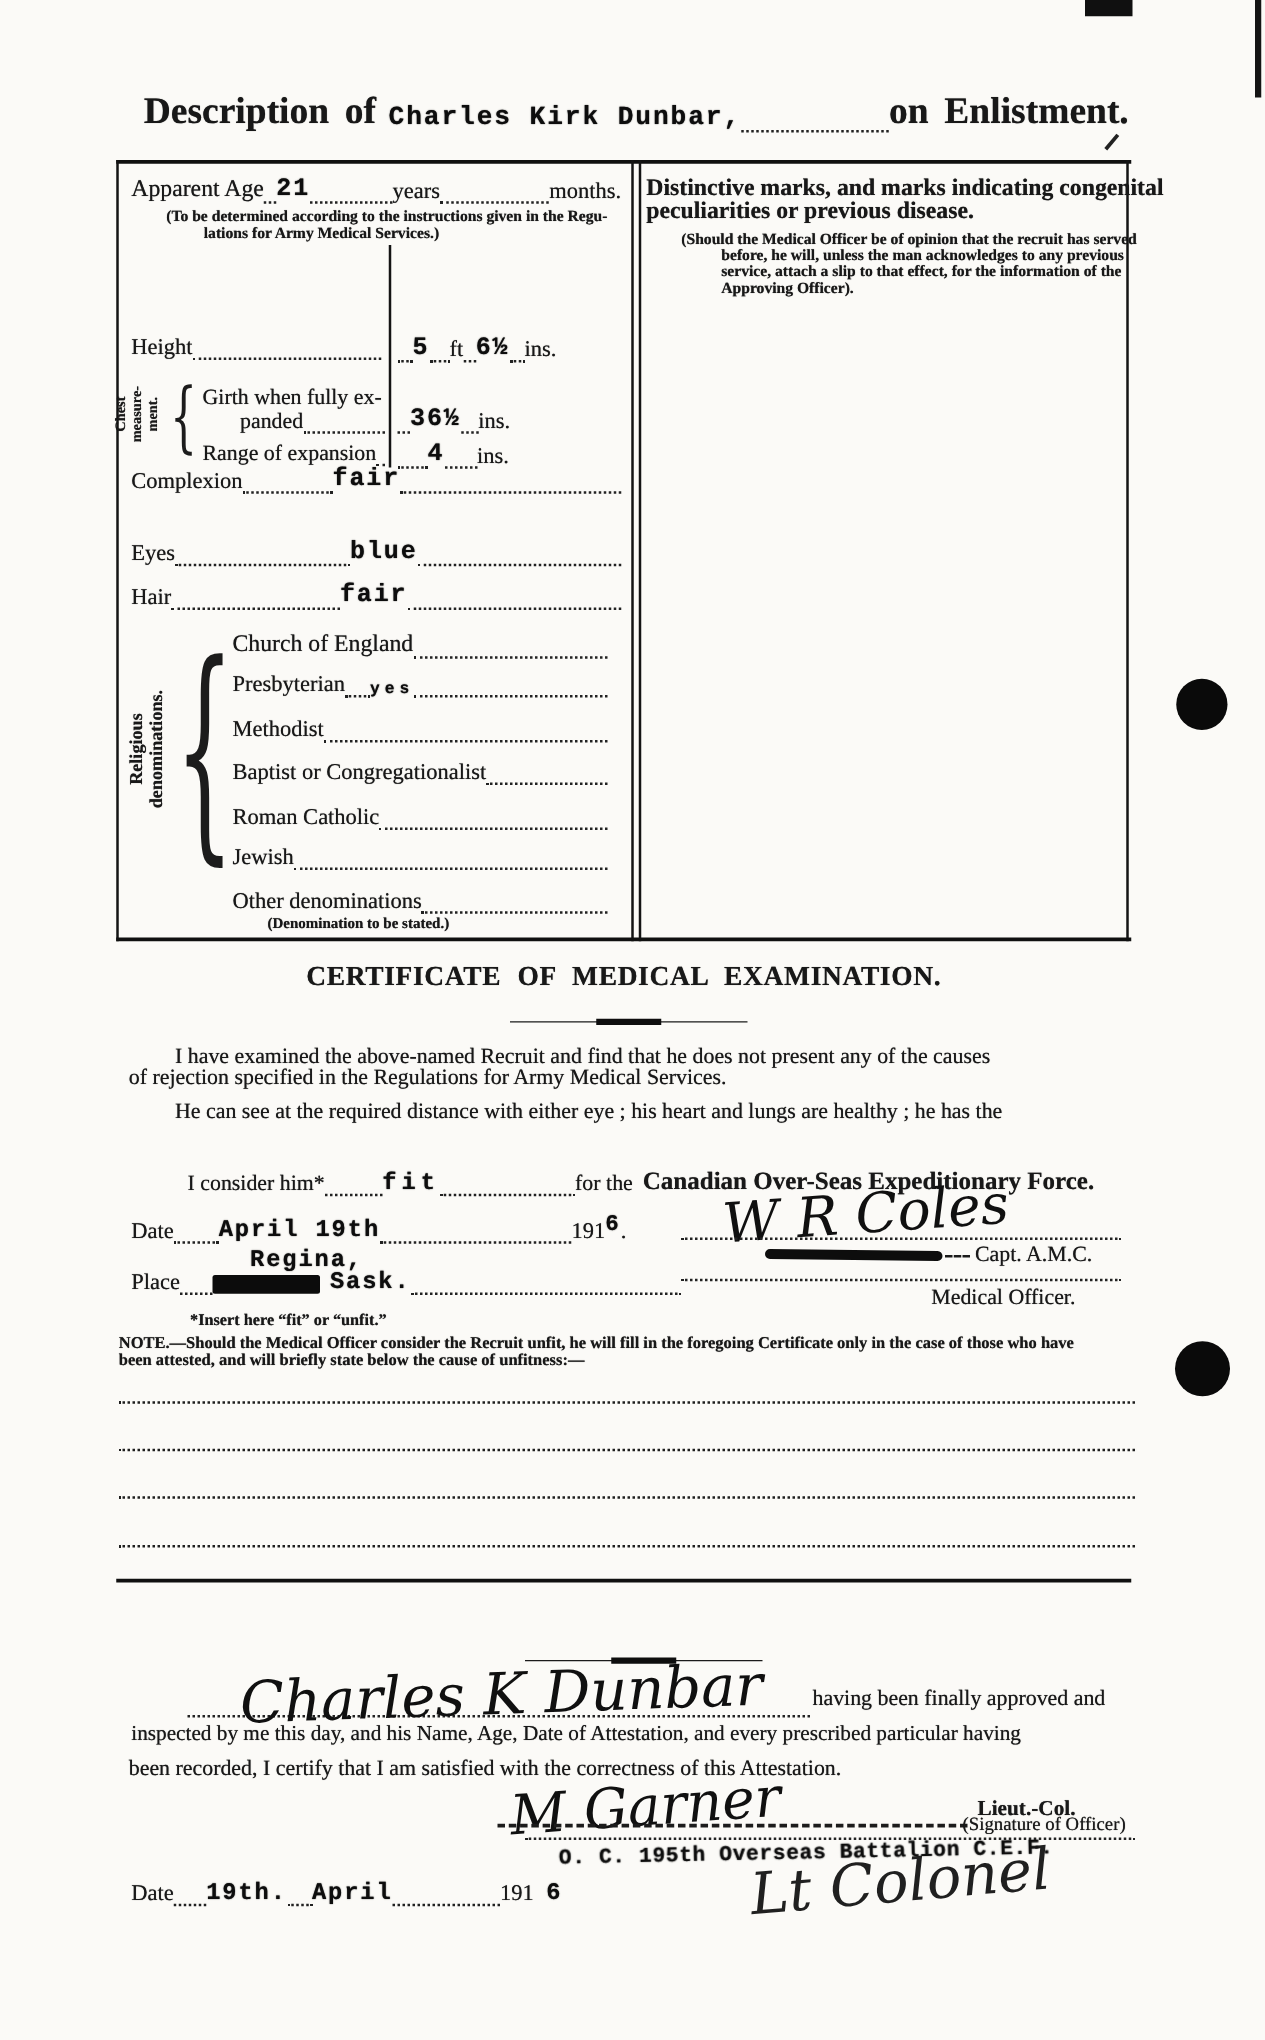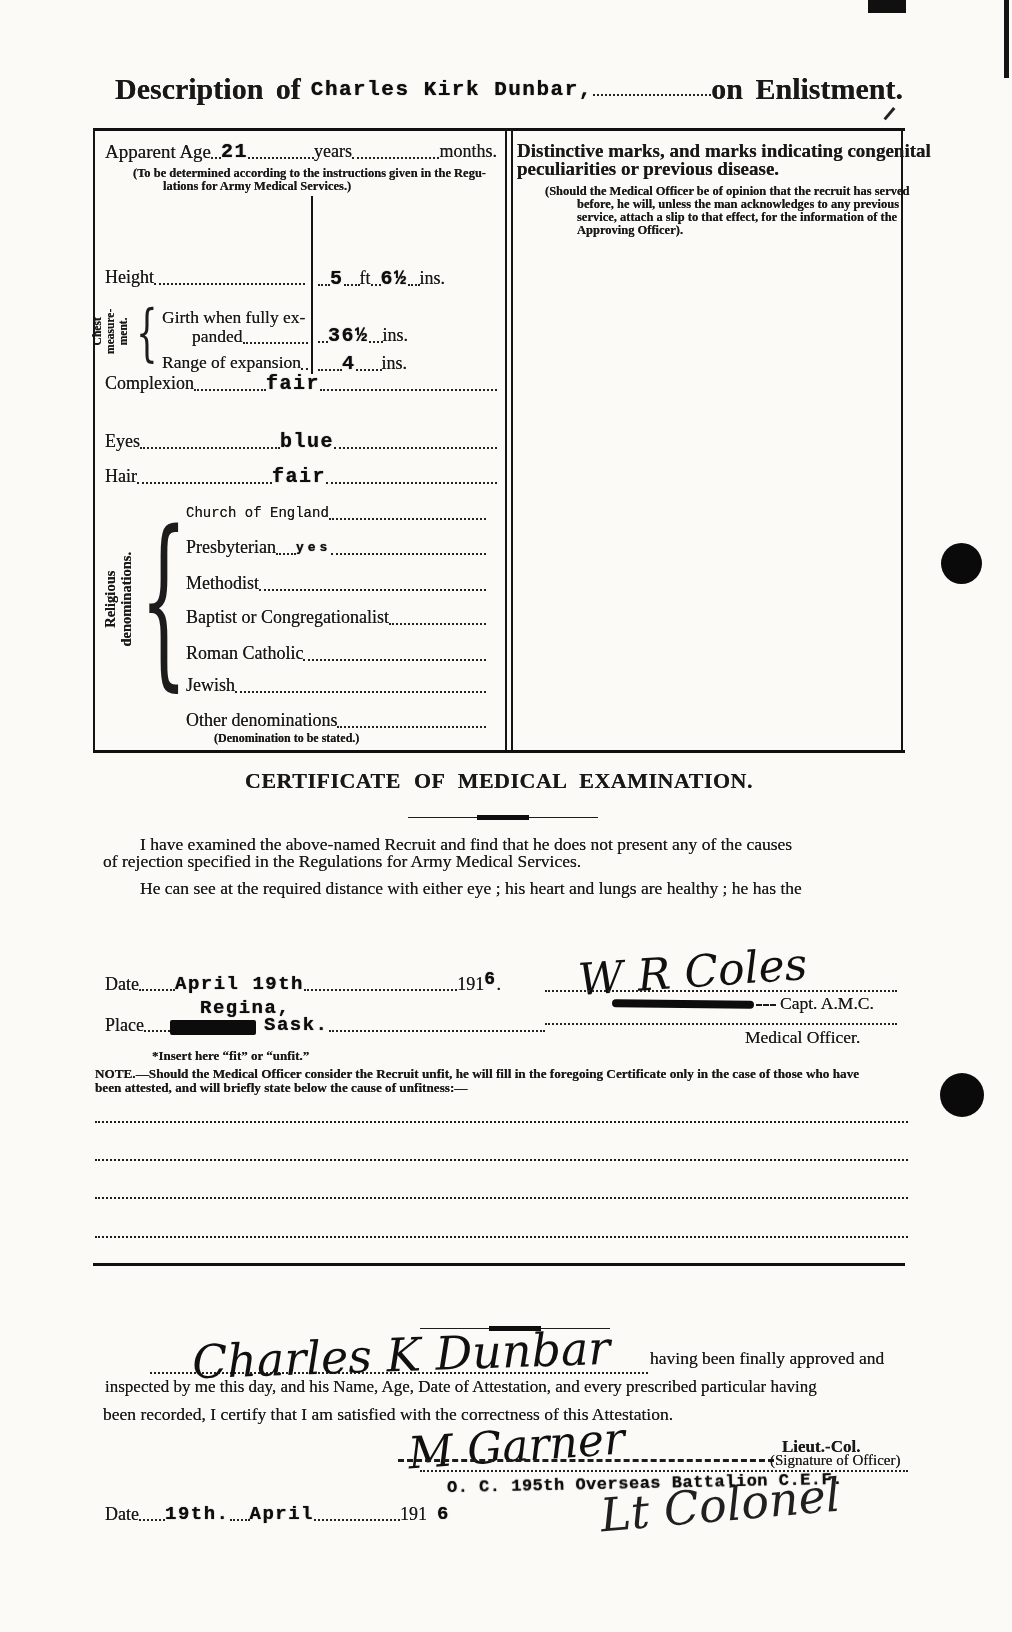--- a/index.html
+++ b/index.html
@@ -4,21 +4,21 @@
 <style>
   html,body{margin:0;padding:0;background:#e8e8e6;}
   #page{position:relative;width:1012px;height:1632px;background:#fbfaf7;overflow:hidden;
         font-family:"Liberation Serif",serif;color:#161616;}
   .abs{position:absolute;}
   .print{font-family:"Liberation Serif",serif;color:#181818;text-shadow:0 0 .6px rgba(10,10,10,.75);white-space:nowrap;}
   .bold{font-weight:700;}
   .typed{font-family:"Liberation Mono",monospace;font-weight:700;letter-spacing:1.5px;color:#0d0d0d;
          text-shadow:0 0 1px rgba(0,0,0,.8);white-space:nowrap;}
   .script{font-family:"DejaVu Serif",serif;font-style:italic;color:#101010;white-space:nowrap;}
-  .row{display:flex;align-items:center;}
+  .row{display:flex;align-items:flex-end;}
   .ldr{border-bottom:2px dotted #222;height:.8em;flex:0 0 auto;}
   .ldr.f{flex:1 1 auto;}
   .rule{border-bottom:2.5px dotted #1e1e1e;}
   .hline{background:#101010;}
   .vline{background:#141414;}
   .small{font-size:12.5px;font-weight:700;line-height:13px;padding-left:28px;}
   .h1{font-size:30px;font-weight:700;word-spacing:5px;}
   .sect-title{font-size:22px;font-weight:700;word-spacing:7px;letter-spacing:.5px;text-align:center;}
   .orn{border-top:1.5px solid #1b1b1b;}
   .orn-thick{width:52px;height:4.5px;background:#0e0e0e;margin:-3px auto 0;}
@@ -129,21 +129,21 @@
     <div class="ldr f"></div>
   </div>
 
   <div class="abs vlabel print" style="left:43px;top:583px;width:150px;font-size:14.5px;">
     <div>Religious</div>
     <div>denominations.</div>
   </div>
   <div class="abs brace" style="left:140px;top:492px;font-size:186px;line-height:215px;transform:scaleX(.4);">{</div>
 
   <div class="abs row" style="left:186px;top:505px;width:300px;">
-    <span class="print" style="font-size:14px;font-family:Liberation Mono, monospace;">Church of England</span>
+    <span class="print" style="font-size:19px;">Church of England</span>
     <div class="ldr f"></div>
   </div>
   <div class="abs row" style="left:186px;top:537px;width:300px;">
     <span class="print" style="font-size:18px;">Presbyterian</span>
     <div class="ldr" style="width:20px;"></div>
     <span class="typed" style="font-size:13px;letter-spacing:4px;">yes</span>
     <div class="ldr f"></div>
   </div>
   <div class="abs row" style="left:186px;top:573px;width:300px;">
     <span class="print" style="font-size:18px;">Methodist</span>
@@ -176,20 +176,29 @@
 
   <div class="abs print sect-title" style="left:93px;top:768px;width:812px;">CERTIFICATE OF MEDICAL EXAMINATION.</div>
   <div class="abs orn" style="left:408px;top:817px;width:190px;">
       <div class="orn-thick"></div>
     </div>
 
   <div class="abs print para" style="left:103px;top:851px;">of rejection specified in the Regulations for Army Medical Services.</div>
   <div class="abs print para" style="left:140px;top:834px;">I have examined the above-named Recruit and find that he does not present any of the causes</div>
   <div class="abs print para" style="left:140px;top:878px;">He can see at the required distance with either eye ; his heart and lungs are healthy ; he has the</div>
 
+  <div class="abs row" style="left:150px;top:934px;width:746px;">
+    <span class="print para">I consider him*</span>
+    <div class="ldr" style="width:46px;"></div>
+    <span class="typed" style="font-size:19px;letter-spacing:4px;">fit</span>
+    <div class="ldr" style="width:108px;"></div>
+    <span class="print para">for the</span>
+    <span style="width:8px;"></span>
+    <span class="print bold" style="font-size:20px;">Canadian Over-Seas Expeditionary Force.</span>
+  </div>
 
   <div class="abs row" style="left:105px;top:973px;width:396px;">
     <span class="print" style="font-size:18px;">Date</span>
     <div class="ldr" style="width:36px;"></div>
     <span class="typed" style="font-size:19px;">April 19th</span>
     <div class="ldr f"></div>
     <span class="print" style="font-size:18px;">191</span>
     <span class="typed" style="font-size:18px;position:relative;top:-5px;">6</span>
     <span class="print" style="font-size:18px;">.</span>
   </div>

